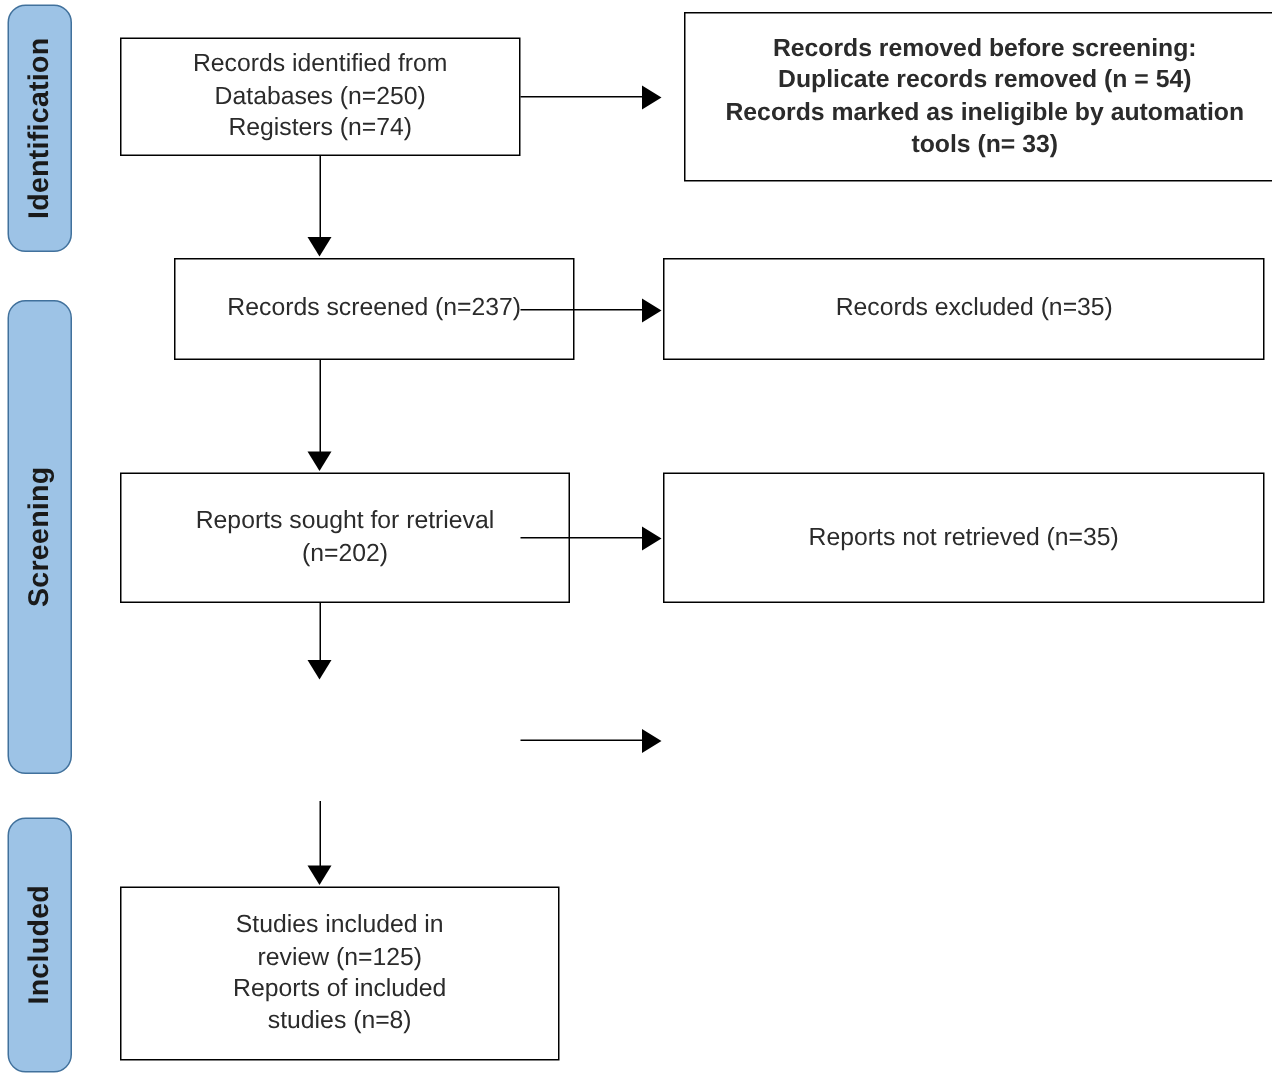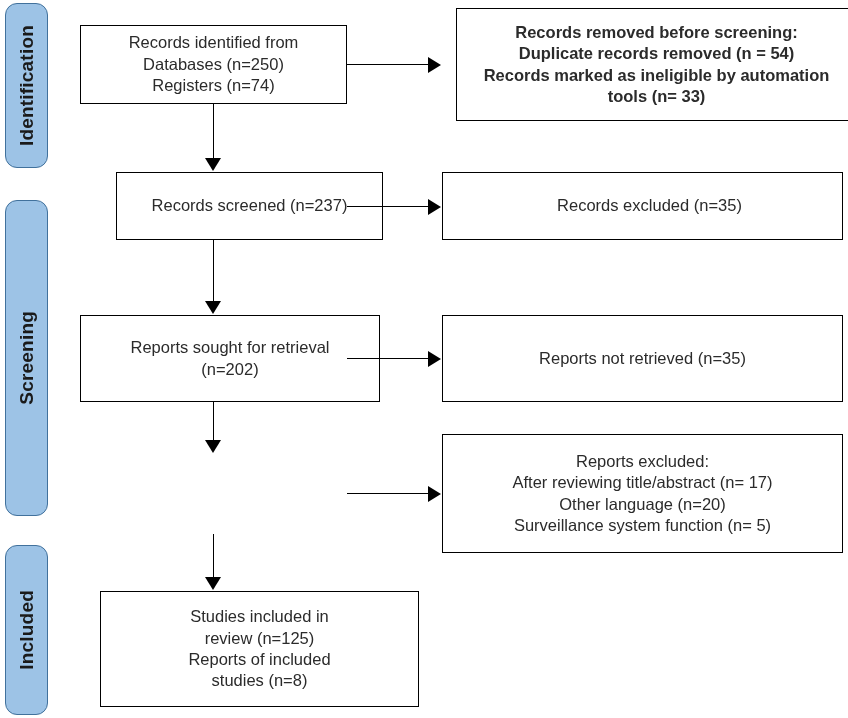--- a/index.html
+++ b/index.html
@@ -148,33 +148,27 @@
     <span class="node-text">Reports not retrieved (n=35)</span>
   </div>
 
   <div class="conn-h" style="left:347px; top:358px; width:82px;"></div>
   <div class="arrow-right" style="left:428px; top:351px;"></div>
 
   <div class="conn-v" style="left:213px; top:402px; height:39px;"></div>
   <div class="arrow-down" style="left:205px; top:440px;"></div>
 
 
-  <div class="node" style="left:442px; top:434px; width:401px; height:119px;">
-    <span class="node-text">Reports excluded:
-After reviewing title/abstract (n= 17)
-Other language (n=20)
-Surveillance system function (n= 5)</span>
-  </div>
 
   <div class="conn-h" style="left:347px; top:493px; width:82px;"></div>
   <div class="arrow-right" style="left:428px; top:486px;"></div>
 
   <div class="conn-v" style="left:213px; top:534px; height:44px;"></div>
   <div class="arrow-down" style="left:205px; top:577px;"></div>
 
-  <div class="node" style="left:80px; top:591px; width:319px; height:116px;margin-left:20px;">
+  <div class="node" style="left:80px; top:591px; width:293px; height:116px;">
     <span class="node-text">Studies included in
 review (n=125)
 Reports of included
 studies (n=8)</span>
   </div>
 
 </div>
 
 </body></html>

